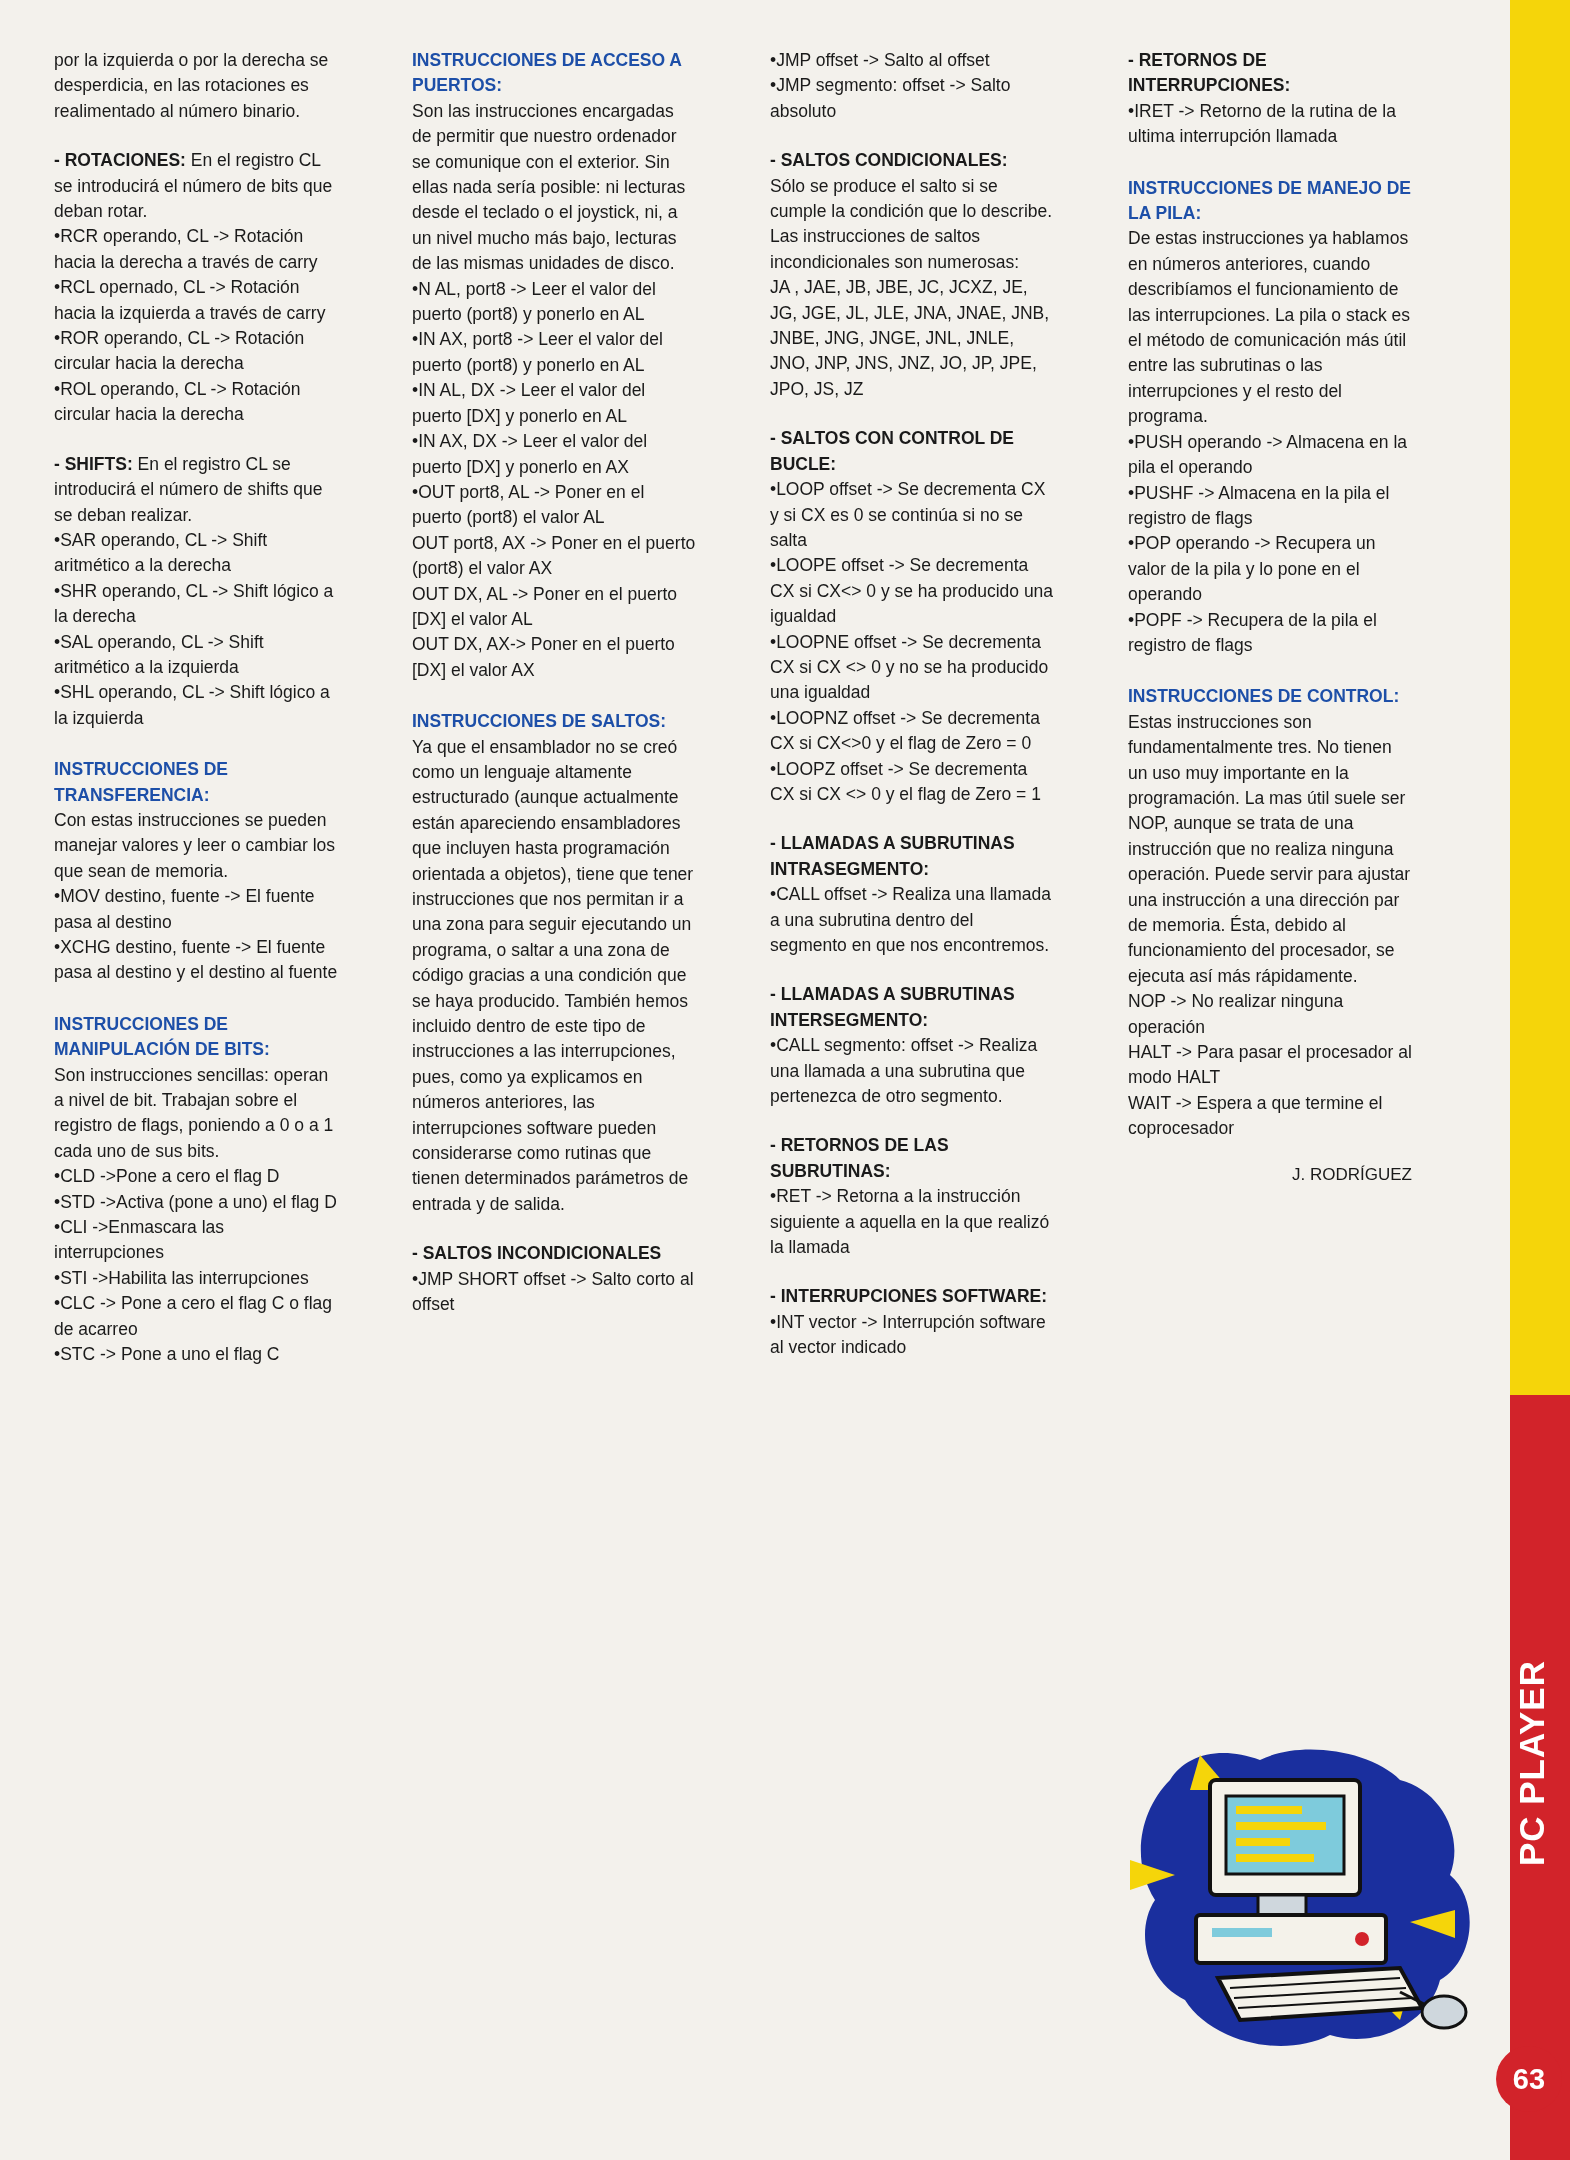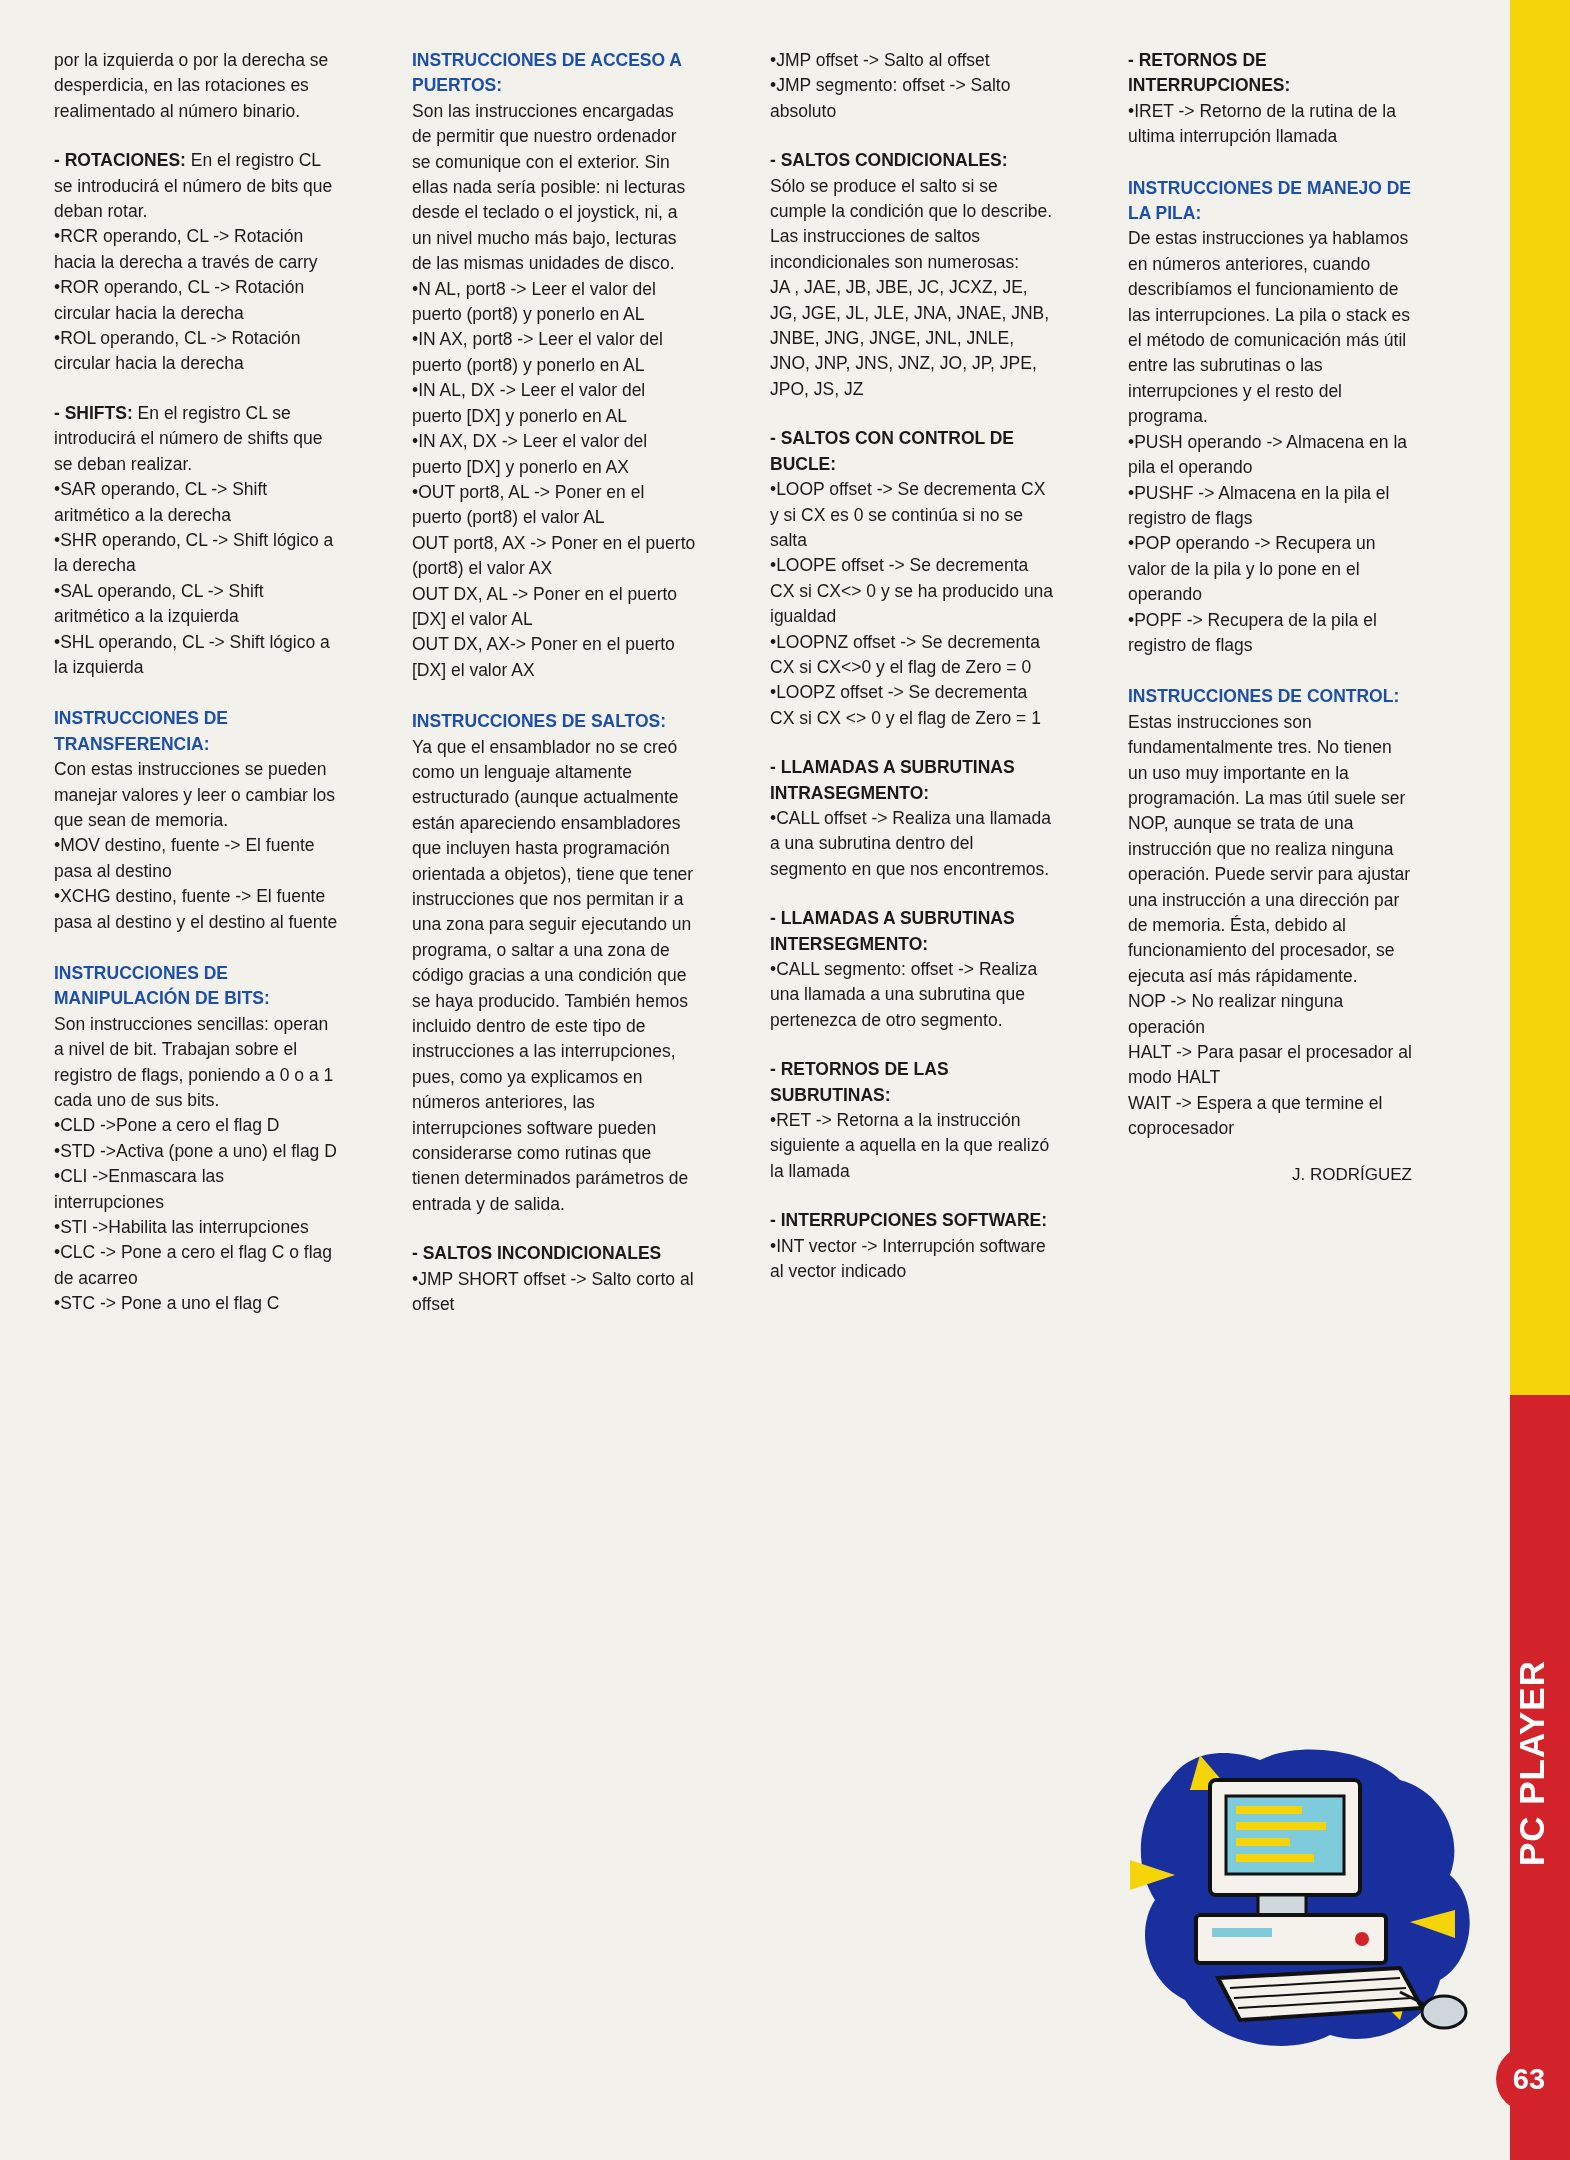--- a/index.html
+++ b/index.html
@@ -130,20 +130,21 @@
   <div class="right-bar-yellow"></div>
   <div class="right-bar-red"></div>
   <div class="mag-title">PC PLAYER</div>
   <div class="page-number">63</div>
 
   <div class="columns">
     <div class="col" id="col1">
         <p class="para">por la izquierda o por la derecha se desperdicia, en las rotaciones es realimentado al número binario.</p>
         <p class="para gap"><span style="font-weight: bold;">- ROTACIONES:</span><span> En el registro CL se introducirá el número de bits que deban rotar.</span></p>
         <p class="para">•RCR operando, CL -&gt; Rotación hacia la derecha a través de carry</p>
+        <p class="para">•RCL opernado, CL -&gt; Rotación hacia la izquierda a través de carry</p>
         <p class="para">•ROR operando, CL -&gt; Rotación circular hacia la derecha</p>
         <p class="para">•ROL operando, CL -&gt; Rotación circular hacia la derecha</p>
         <p class="para gap"><span style="font-weight: bold;">- SHIFTS:</span><span> En el registro CL se introducirá el número de shifts que se deban realizar.</span></p>
         <p class="para">•SAR operando, CL -&gt; Shift aritmético a la derecha</p>
         <p class="para">•SHR operando, CL -&gt; Shift lógico a la derecha</p>
         <p class="para">•SAL operando, CL -&gt; Shift aritmético a la izquierda</p>
         <p class="para">•SHL operando, CL -&gt; Shift lógico a la izquierda</p>
         <p class="para head">INSTRUCCIONES DE TRANSFERENCIA:</p>
         <p class="para">Con estas instrucciones se pueden manejar valores y leer o cambiar los que sean de memoria.</p>
         <p class="para">•MOV destino, fuente  -&gt; El fuente pasa al destino</p>
@@ -175,20 +176,21 @@
       </div>
     <div class="col" id="col3">
         <p class="para">•JMP offset -&gt; Salto al offset</p>
         <p class="para">•JMP segmento: offset -&gt; Salto absoluto</p>
         <p class="para subhead">- SALTOS CONDICIONALES:</p>
         <p class="para">Sólo se produce el salto si se cumple la condición que lo describe. Las instrucciones de saltos incondicionales son numerosas:</p>
         <p class="para">JA , JAE, JB, JBE, JC, JCXZ, JE, JG, JGE, JL, JLE, JNA, JNAE, JNB, JNBE, JNG, JNGE, JNL, JNLE, JNO, JNP, JNS, JNZ, JO, JP, JPE, JPO, JS, JZ</p>
         <p class="para subhead">- SALTOS CON CONTROL DE BUCLE:</p>
         <p class="para">•LOOP offset -&gt; Se decrementa CX y si CX es 0 se continúa si no se salta</p>
         <p class="para">•LOOPE offset -&gt; Se decrementa CX si CX&lt;&gt; 0 y se ha producido una igualdad</p>
+        <p class="para">•LOOPNE offset -&gt; Se decrementa CX si CX &lt;&gt; 0 y no se ha producido una igualdad</p>
         <p class="para">•LOOPNZ offset -&gt; Se decrementa CX si CX&lt;&gt;0 y el flag de Zero = 0</p>
         <p class="para">•LOOPZ offset -&gt; Se decrementa CX  si CX &lt;&gt; 0 y el flag de Zero = 1</p>
         <p class="para subhead">- LLAMADAS A SUBRUTINAS INTRASEGMENTO:</p>
         <p class="para">•CALL offset -&gt; Realiza una llamada a una subrutina dentro del segmento en que nos encontremos.</p>
         <p class="para subhead">- LLAMADAS A SUBRUTINAS INTERSEGMENTO:</p>
         <p class="para">•CALL segmento: offset -&gt; Realiza una llamada a una subrutina que pertenezca de otro segmento.</p>
         <p class="para subhead">- RETORNOS DE LAS SUBRUTINAS:</p>
         <p class="para">•RET -&gt; Retorna a la instrucción siguiente a aquella en la que realizó la llamada</p>
         <p class="para subhead">- INTERRUPCIONES SOFTWARE:</p>
         <p class="para">•INT vector -&gt; Interrupción software al vector indicado</p>

